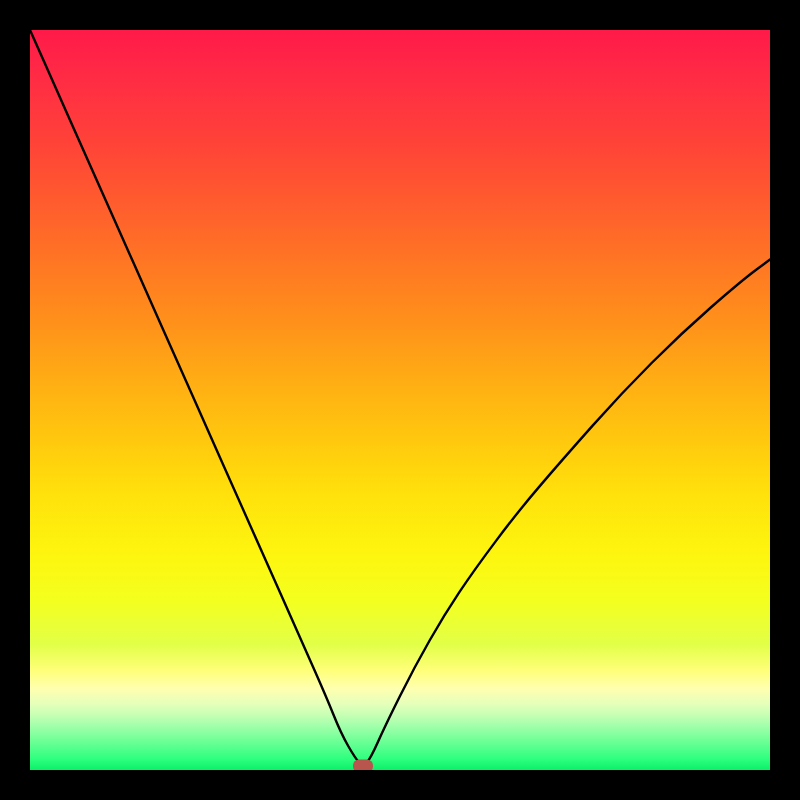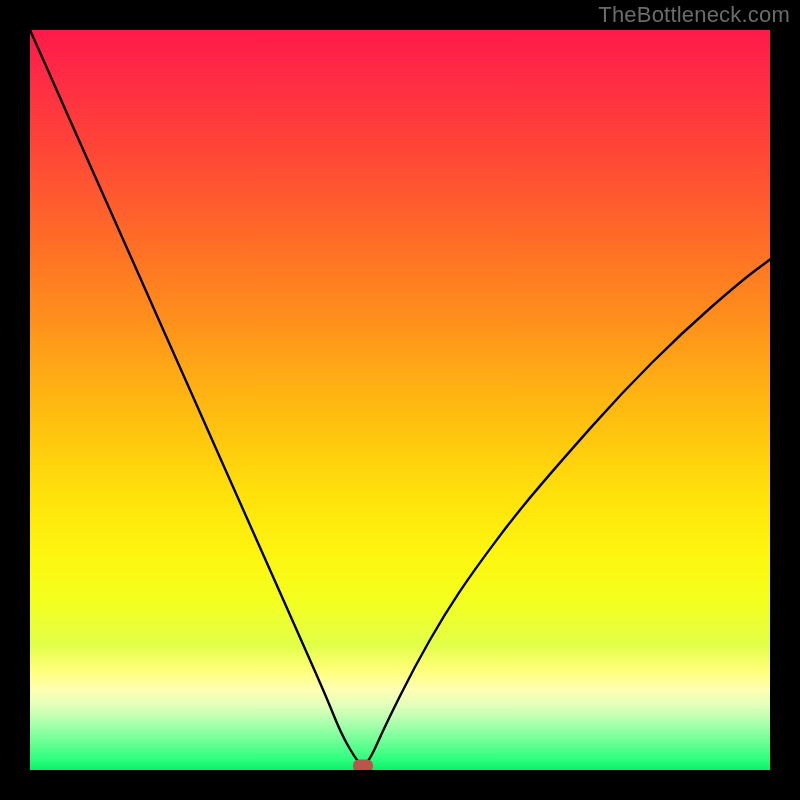--- a/index.html
+++ b/index.html
@@ -78,21 +78,20 @@
     background: #b8564e;
     z-index: 4;
     transform: translate(-50%, -50%);
   }
 </style>
 </head>
 <body>
 
 <div class="frame">
 
-  <div class="watermark">TheBottleneck.com</div>
 
   <div class="plot-area">
     <div class="gradient"></div>
 
     <svg class="curve" viewBox="0 0 740 740" preserveAspectRatio="none">
       <path id="curve-path" d="M 0.0 0.0 Q 0.0 0.0 14.8 33.3 Q 29.6 66.6 44.4 99.9 Q 59.2 133.2 74.0 166.5 Q 88.8 199.8 103.6 233.1 Q 118.4 266.4 133.2 299.7 Q 148.0 333.0 162.8 366.3 Q 177.6 399.6 192.4 432.9 Q 207.2 466.2 222.0 499.5 Q 236.8 532.8 251.6 566.1 Q 266.4 599.4 281.2 632.7 Q 296.0 666.0 303.4 684.5 Q 310.8 703.0 318.2 716.0 Q 325.6 728.9 329.3 732.6 Q 333.0 736.3 336.7 732.6 Q 340.4 728.9 347.8 712.3 Q 355.2 695.6 370.0 666.0 Q 384.8 636.4 399.6 610.5 Q 414.4 584.6 429.2 562.4 Q 444.0 540.2 466.2 510.6 Q 488.4 481.0 510.6 455.1 Q 532.8 429.2 562.4 395.9 Q 592.0 362.6 621.6 333.0 Q 651.2 303.4 680.8 277.5 Q 710.4 251.6 725.2 240.5 T 740.0 229.4" stroke="#000" stroke-width="2.4" fill="none" stroke-linecap="round" stroke-linejoin="round"></path>
     </svg>
 
     <div class="marker" id="marker" style="left: 333px; top: 736.3px; background: rgb(184, 86, 78);"></div>
   </div>

